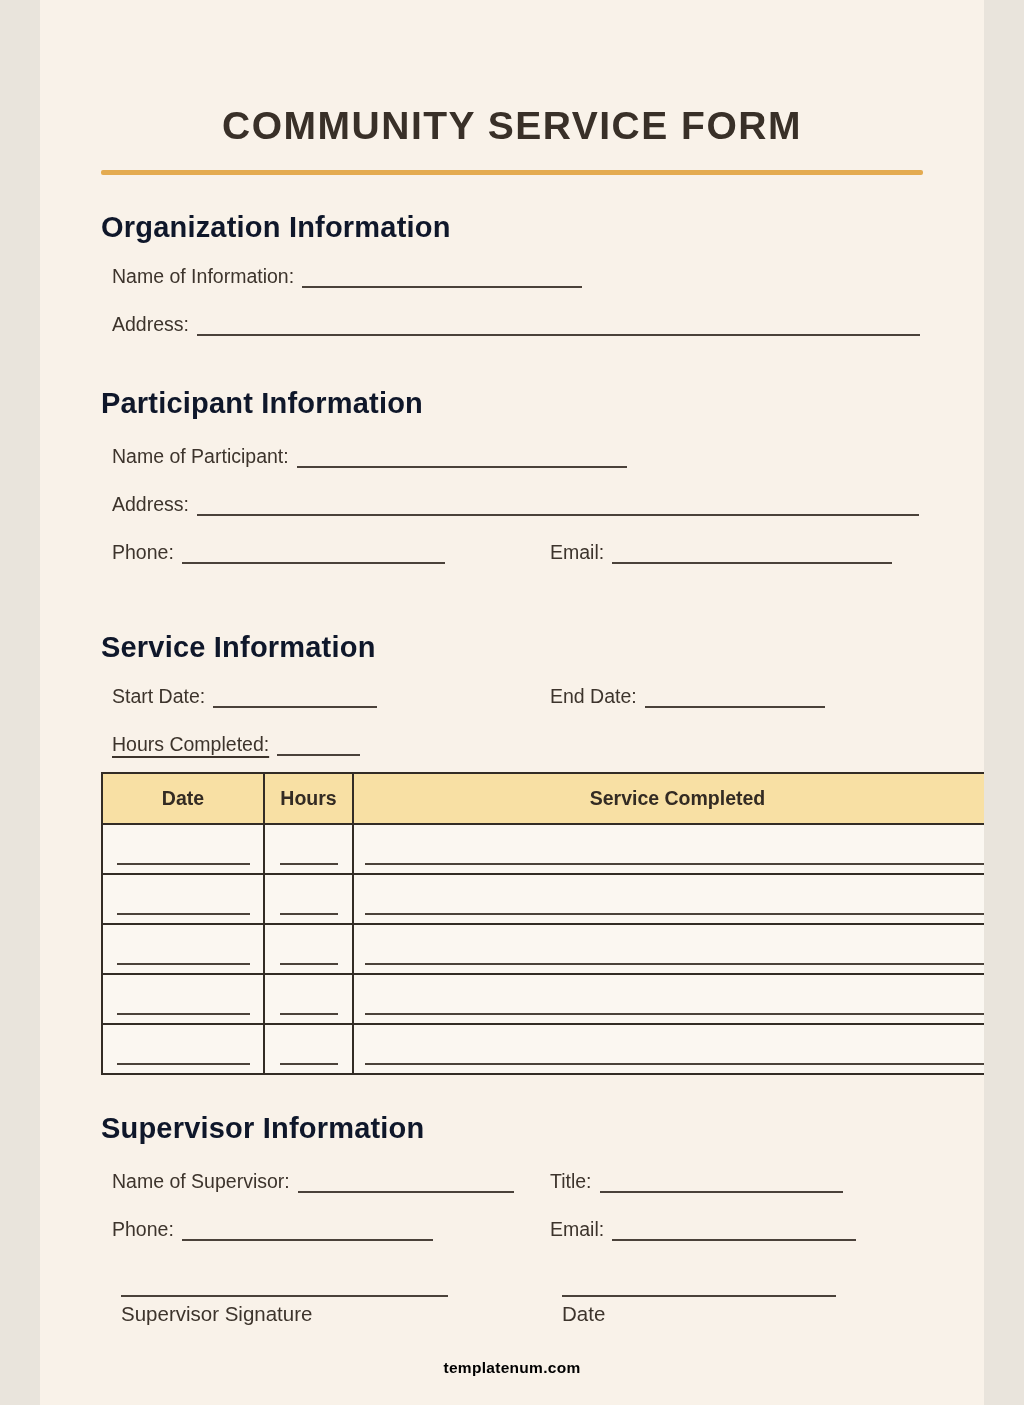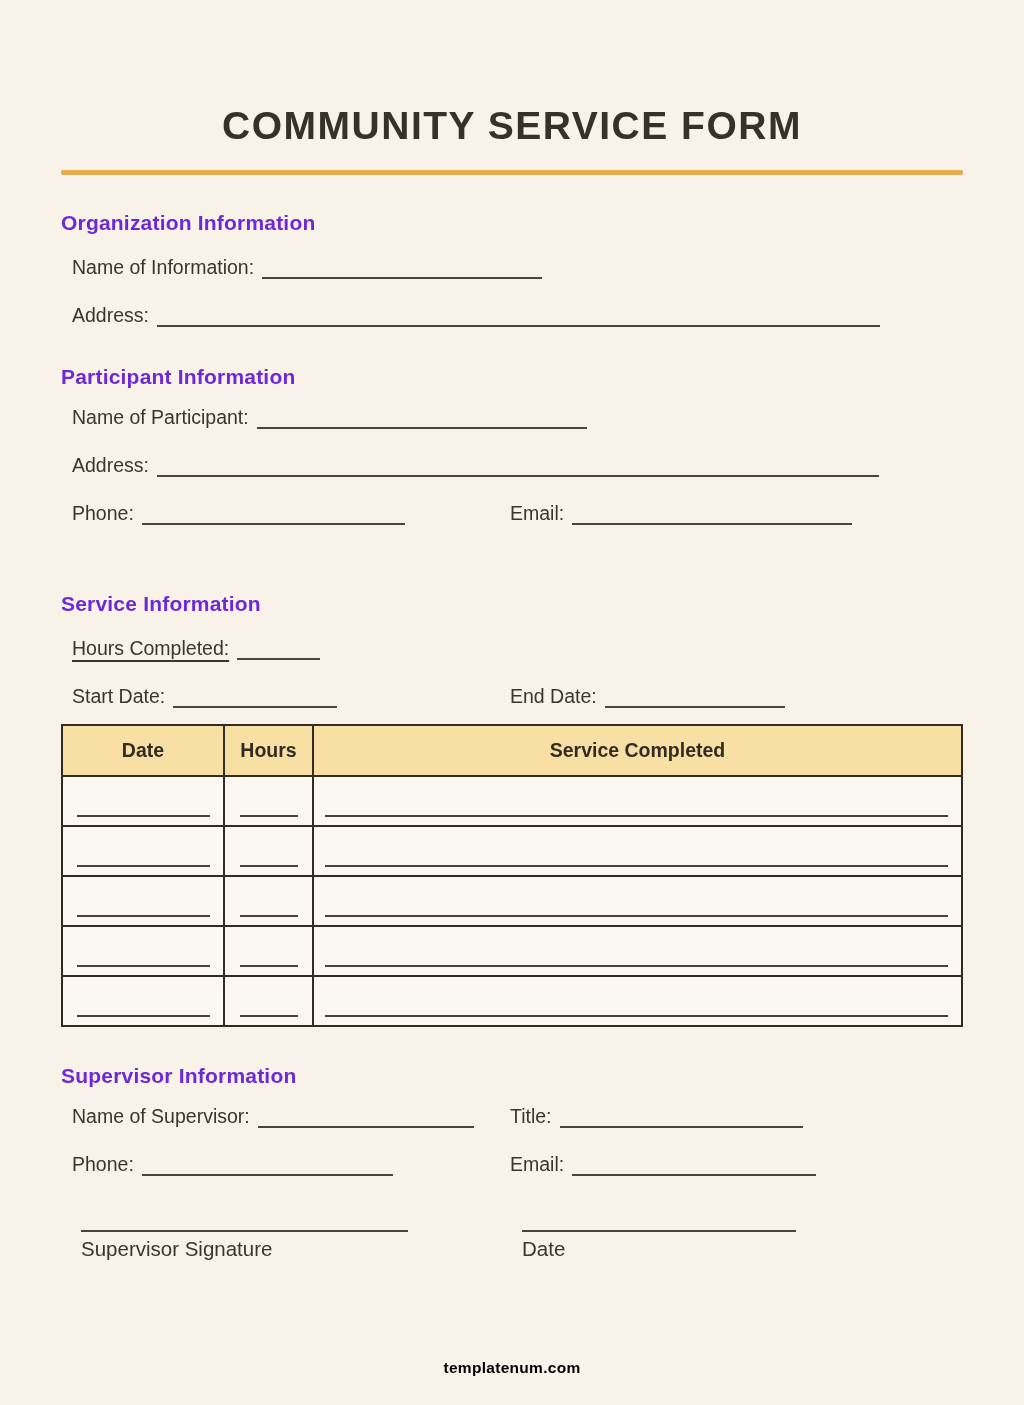--- a/index.html
+++ b/index.html
@@ -1,20 +1,20 @@
 <!DOCTYPE html>
 <html><head>
 <meta charset="utf-8">
 <title>Community Service Form</title>
 <style>
   html,body { margin:0; padding:0; }
   body { background:#e9e4dc; }
   .page {
     position:relative;
-    width:1024px; height:1405px;
+    width:944px; height:1405px;
     margin:0 auto;
     background:var(--background,#f9f2e9);
     color:var(--text-dark,#3d342c);
     font-family:"Liberation Sans", sans-serif;
     box-sizing:border-box;
     padding:0 61px;
     overflow:hidden;
   }
   .title {
     margin:0; padding-top:104px;
@@ -22,37 +22,37 @@
     font-size:39px; font-weight:600;
     letter-spacing:1.5px;
     color:#393028;
   }
   .rule {
     height:5px; margin-top:22px;
     background:var(--accent-gold,#e4ab50);
     border-radius:2px;
   }
   .section-heading {
-    margin:0; font-size:21px; font-weight:700;
-    letter-spacing:0.2px; color:#6d28d9;
+    margin:0; font-size:29px; font-weight:700;
+    letter-spacing:0.2px; color:#0f172a;
   }
   .mt-org   { margin-top:36px; }
-  .mt-part  { margin-top:34px; }
+  .mt-part  { margin-top:47px; }
   .mt-serv  { margin-top:63px; }
   .mt-sup   { margin-top:37px; }
   .field-row {
     position:relative;
     margin-top:17px;
     padding-left:11px;
     font-size:19.5px;
     height:31px; line-height:31px;
     white-space:nowrap;
   }
   .field-row.tight { }
-  .field-row.roomy { margin-top:13px; }
+  .field-row.roomy { margin-top:21px; }
   .col2 { position:absolute; left:449px; top:0; height:31px; line-height:31px; }
   .fill {
     display:inline-block;
     height:14px;
     margin-left:8px;
     border-bottom:2px solid var(--line-color,#4b423a);
     vertical-align:-5px;
   }
   .w-orgname{width:280px} .w-orgaddr{width:723px}
   .w-pname{width:330px}   .w-paddr{width:722px}
@@ -142,26 +142,26 @@
   </div>
   <div class="field-row tight">
     <span>Address:</span><span class="fill w-paddr"></span>
   </div>
   <div class="field-row">
     <span>Phone:</span><span class="fill w-pphone"></span>
     <span class="col2"><span>Email:</span><span class="fill w-pemail"></span></span>
   </div>
 
   <h2 class="section-heading mt-serv">Service Information</h2>
-  <div class="field-row tight">
-    <span class="underlined">Hours Completed:</span><span class="fill w-hours"></span>
-  </div>
   <div class="field-row">
     <span>Start Date:</span><span class="fill w-sdate"></span>
     <span class="col2"><span>End Date:</span><span class="fill w-edate"></span></span>
+  </div>
+  <div class="field-row tight">
+    <span class="underlined">Hours Completed:</span><span class="fill w-hours"></span>
   </div>
 
   <table class="services">
     <thead>
       <tr>
         <th class="col-date">Date</th>
         <th class="col-hours">Hours</th>
         <th class="col-service">Service Completed</th>
       </tr>
     </thead>

